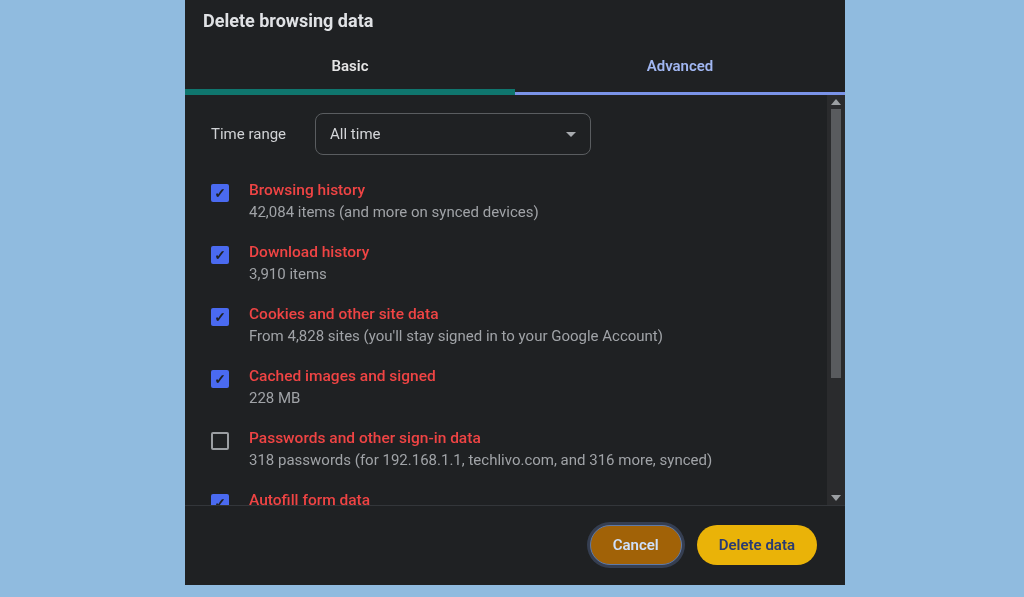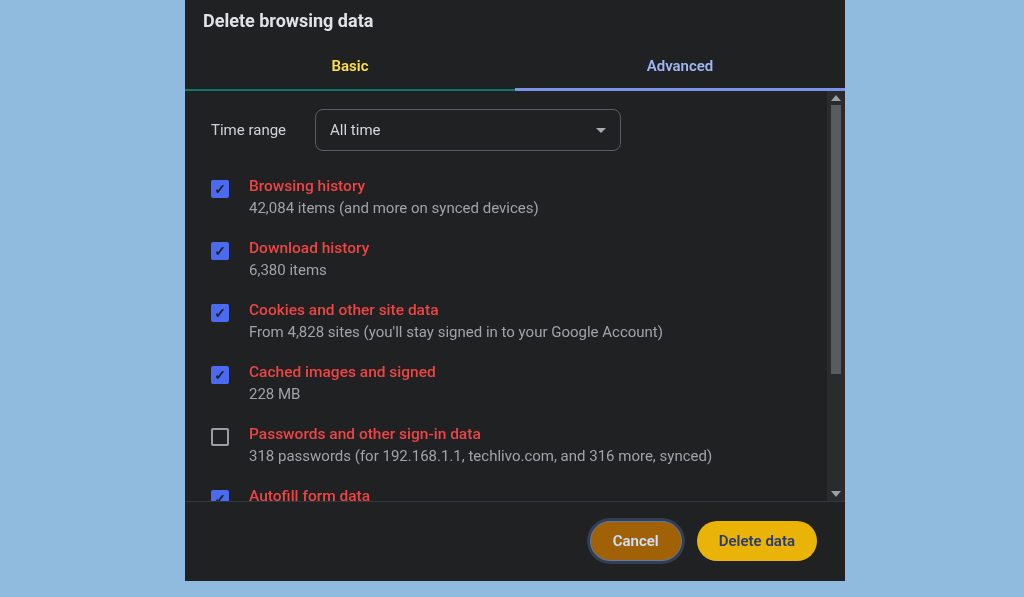--- a/index.html
+++ b/index.html
@@ -34,23 +34,23 @@
     .tabs {
       display: flex;
       margin-top: 14px;
     }
     .tab {
       flex: 1;
       text-align: center;
       font-size: 15px;
       padding: 12px 0 14px 0;
       cursor: pointer;
-      color: #fde047;
+      color: #e5e5e5;
       font-weight: 600;
-      border-bottom: 2px solid #0f766e;
+      border-bottom: 6px solid #0f766e;
     }
     .tab.active {
       color: #a1b7f2;
       border-bottom: 3px solid #7a93e8;
       padding-bottom: 4px;
     }
     .content-wrapper {
       display: flex;
       height: 410px;
     }
@@ -102,21 +102,21 @@
       display: flex;
       align-items: center;
       gap: 29px;
       margin-bottom: 26px;
     }
     .time-label {
       font-size: 15px;
       color: #d0d2d5;
     }
     .select {
-      width: 306px;
+      width: 276px;
       height: 42px;
       border: 1px solid #5a5d60;
       border-radius: 8px;
       display: flex;
       align-items: center;
       justify-content: space-between;
       padding: 0 14px;
       cursor: pointer;
       color: #d4d6d9;
       font-size: 15px;
@@ -232,21 +232,21 @@
           <div class="item-sub">42,084 items (and more on synced devices)</div>
         </div>
       </div>
 
       <div class="item">
         <div class="checkbox checked">
             <span class="checkmark">✓</span>
           </div>
         <div class="item-text">
           <div class="item-title">Download history</div>
-          <div class="item-sub">6,380 items</div>
+          <div class="item-sub">3,910 items</div>
         </div>
       </div>
 
       <div class="item">
         <div class="checkbox checked">
             <span class="checkmark">✓</span>
           </div>
         <div class="item-text">
           <div class="item-title">Cookies and other site data</div>
           <div class="item-sub">From 4,828 sites (you'll stay signed in to your Google Account)</div>

